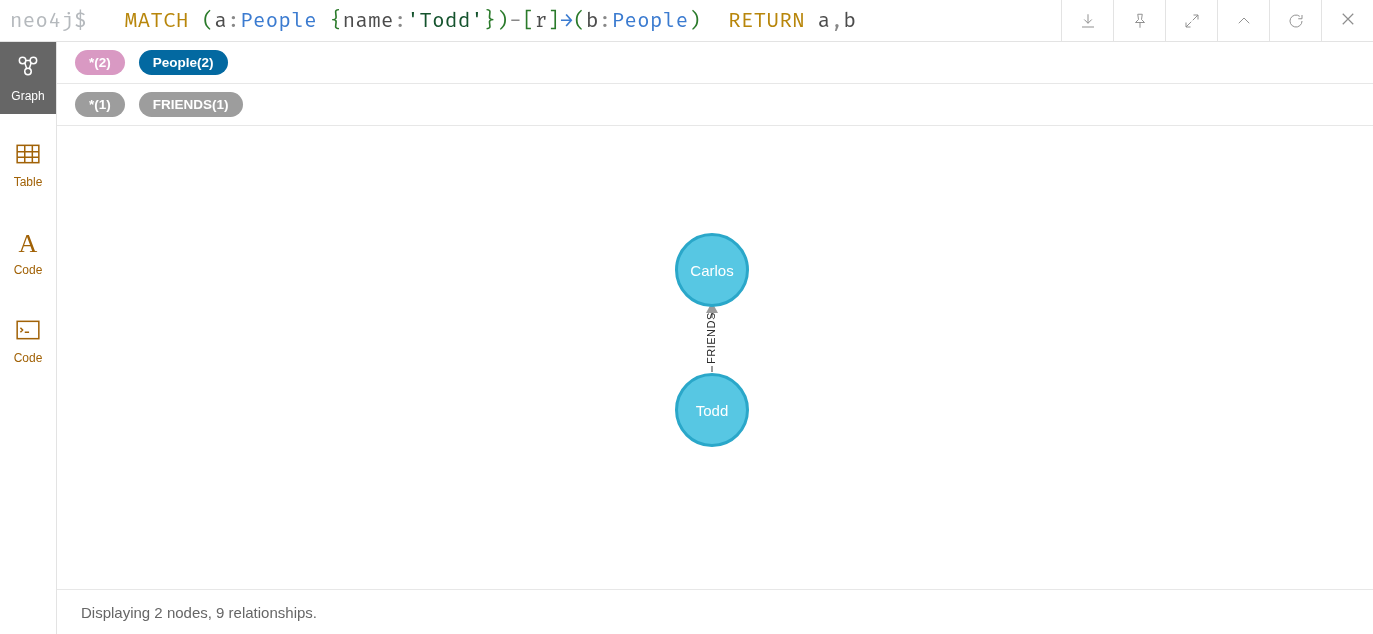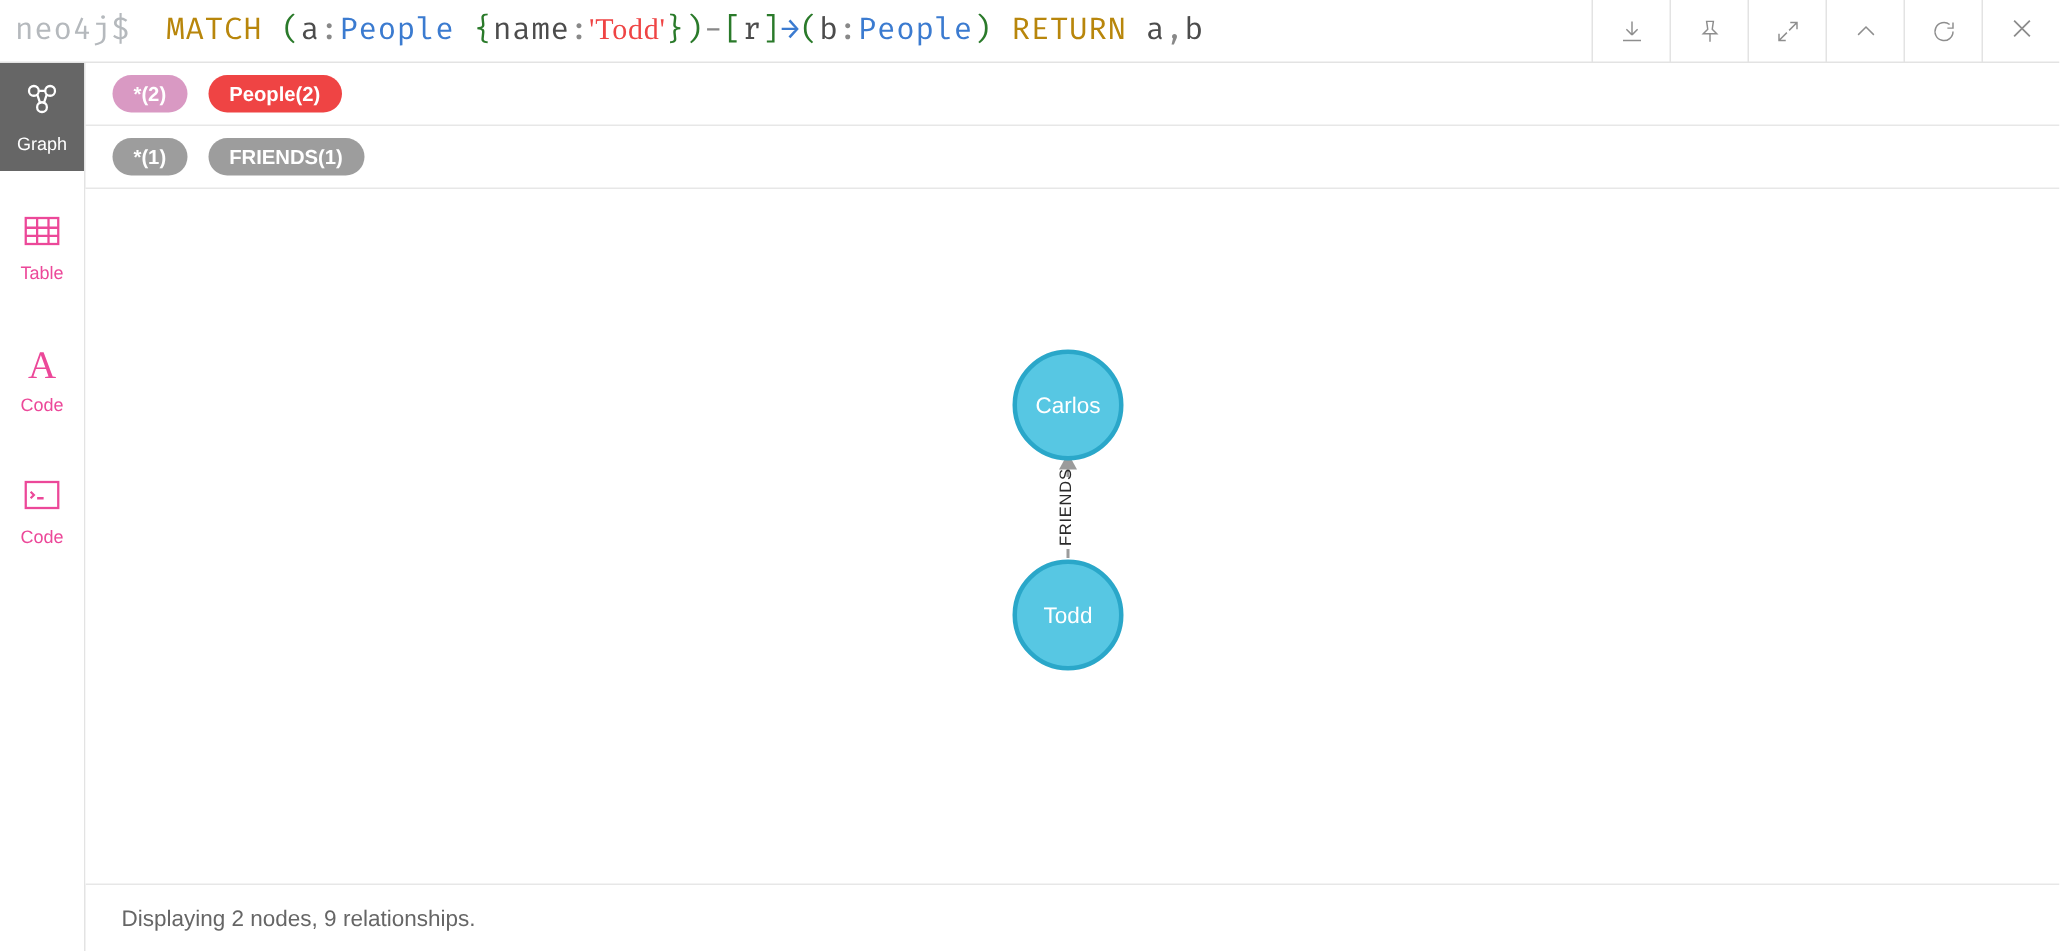--- a/index.html
+++ b/index.html
@@ -2,48 +2,48 @@
 <html><head>
 <meta charset="utf-8">
 <style>
   * { box-sizing: border-box; margin: 0; padding: 0; }
   html, body { width: 1373px; height: 634px; font-family: "Helvetica Neue", Arial, sans-serif; background: #fff; overflow: hidden; }
 
   
   .header { display: flex; align-items: center; height: 42px; border-bottom: 1px solid #e3e3e3; }
   .prompt { font-family: "Fira Code", "Courier New", monospace; font-size: 20px; color: #b5b9bd; padding-left: 10px; padding-right: 24px; white-space: nowrap; letter-spacing: 0.5px; }
   .query { flex: 1; font-family: "Fira Code", "Courier New", monospace; font-size: 20px; color: #333; letter-spacing: 0.5px; overflow: hidden; }
-  .query .kw { color: #b8860b; } 
+  .query .kw { color: #b8860b; margin-left: 14px; } 
   .query .lbl, .query .arrow { color: #3b7bd0; }
   .query .id { color: #4c4c4c; }
   .query .pn { color: #2a7a2a; }
   .query .colon { color: #888; }
-  .query .str { color: #ef4444; font-family: Liberation Serif, serif; }
+  .query .str { color: #14532d; }
   .query .op { color: #888; }
   .hactions { display: flex; height: 100%; }
   .hbtn { width: 52px; height: 42px; border-left: 1px solid #e3e3e3; display: flex; align-items: center; justify-content: center; cursor: pointer; color: #8e8e8e; }
   .hbtn svg { stroke: #8e8e8e; fill: none; stroke-width: 1.3; }
   .hbtn .x svg { stroke-width: 1.6; }
 
   
   .body { display: flex; height: calc(634px - 42px); }
   .sidebar { width: 57px; background: #fff; display: flex; flex-direction: column; border-right: 1px solid #e3e3e3; gap: 16px; }
-  .tab { height: 72px; display: flex; flex-direction: column; align-items: center; justify-content: center; gap: 6px; color: #ec4899; cursor: pointer; }
+  .tab { height: 72px; display: flex; flex-direction: column; align-items: center; justify-content: center; gap: 6px; color: #a16207; cursor: pointer; }
   .tab.active { background: #666666; color: #fff; }
   .tab .ticon { font-size: 22px; line-height: 1; }
   .tab .tlabel { font-size: 12px; }
   .tab svg { stroke: currentColor; fill: none; }
 
   .main { flex: 1; display: flex; flex-direction: column; position: relative; }
 
   
   .pillrow { display: flex; align-items: center; gap: 14px; padding: 8px 18px; border-bottom: 1px solid #e7e7e7; }
   .pill { border-radius: 14px; font-size: 13.5px; font-weight: 700; color: #fff; padding: 5px 14px; cursor: pointer; white-space: nowrap; }
   .pill.pink { background: #d999c3; }
-  .pill.blue { background: #ef4444; }
+  .pill.blue { background: #0369a1; }
   .pill.grey { background: #9d9d9d; }
 
   .canvas { flex: 1; position: relative; background: #fff; border-bottom: 1px solid #e7e7e7; }
 
   
   .node { position: absolute; width: 74px; height: 74px; border-radius: 50%; background: #57c7e3; border: 3px solid #2aa7c9; display: flex; align-items: center; justify-content: center; color: #fff; font-size: 15px; }
   .nodeA { left: 618px; top: 107px; } 
   .nodeB { left: 618px; top: 247px; } 
 
   .edge-line { position: absolute; left: 654px; top: 182px; width: 2px; height: 64px; background: #9b9b9b; }

